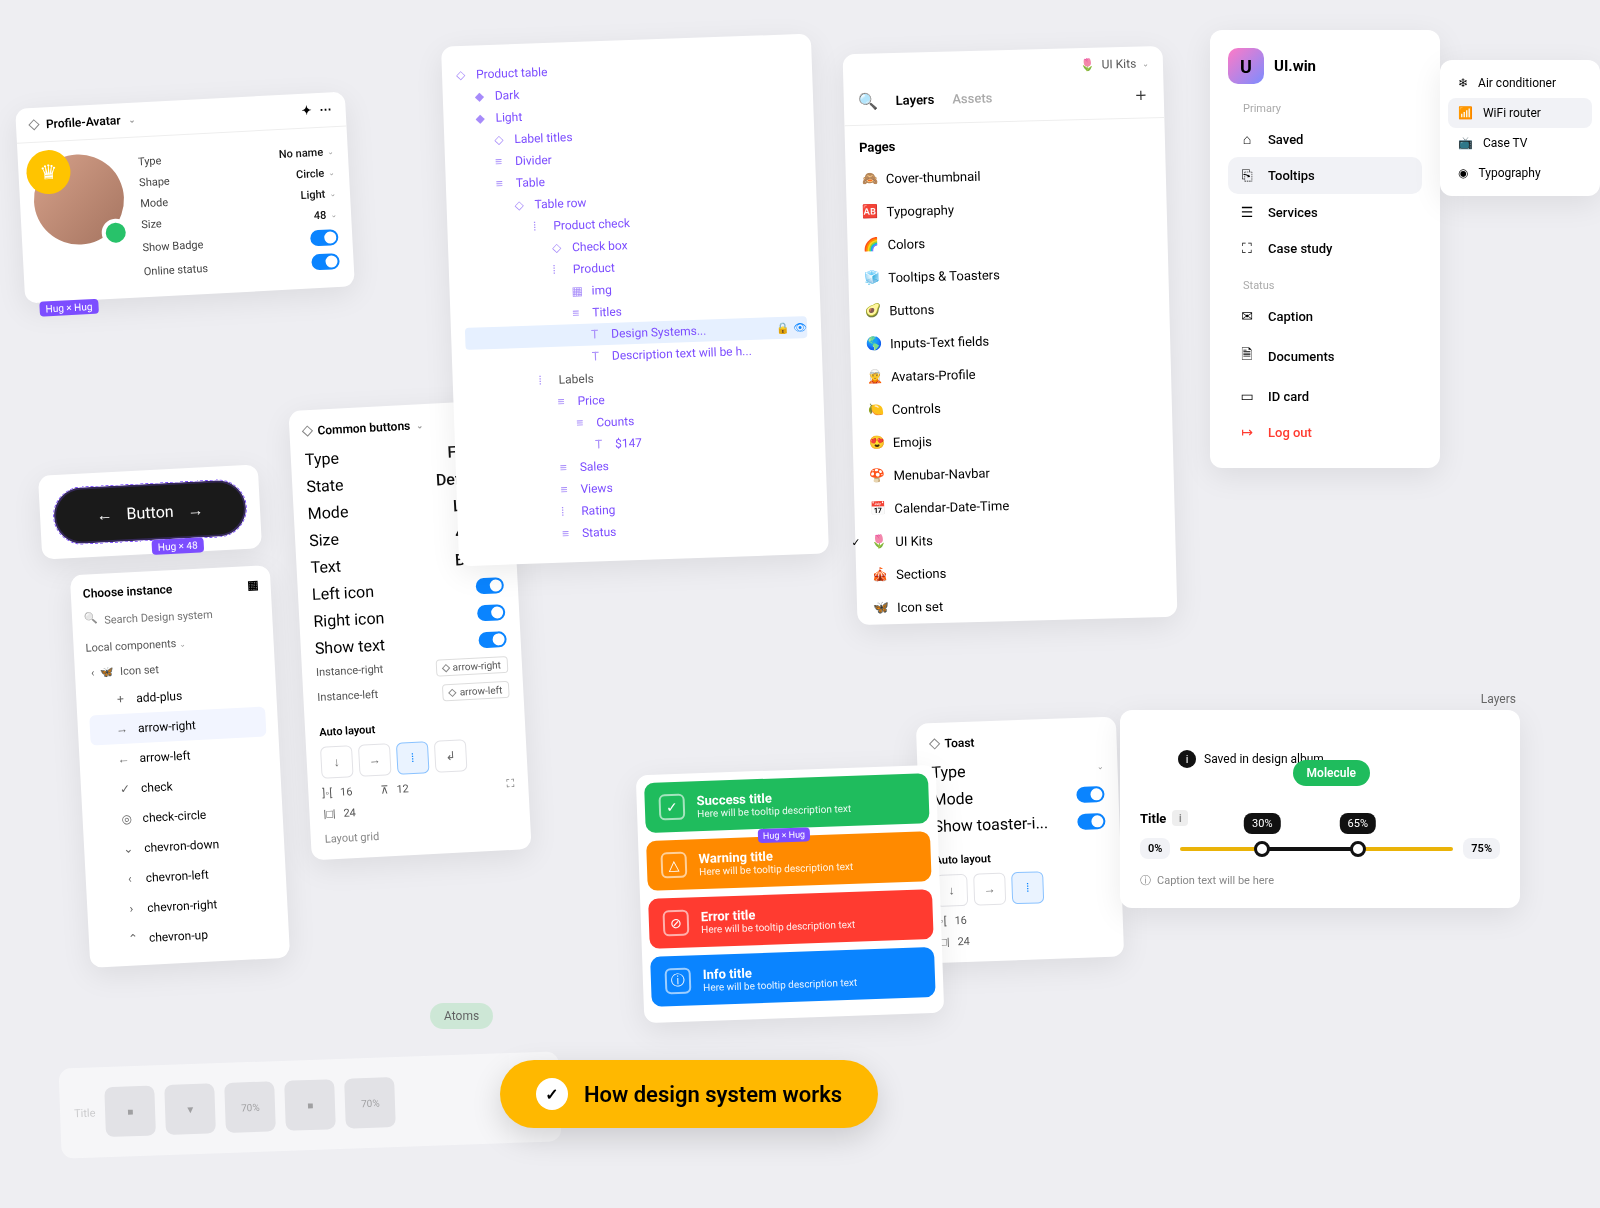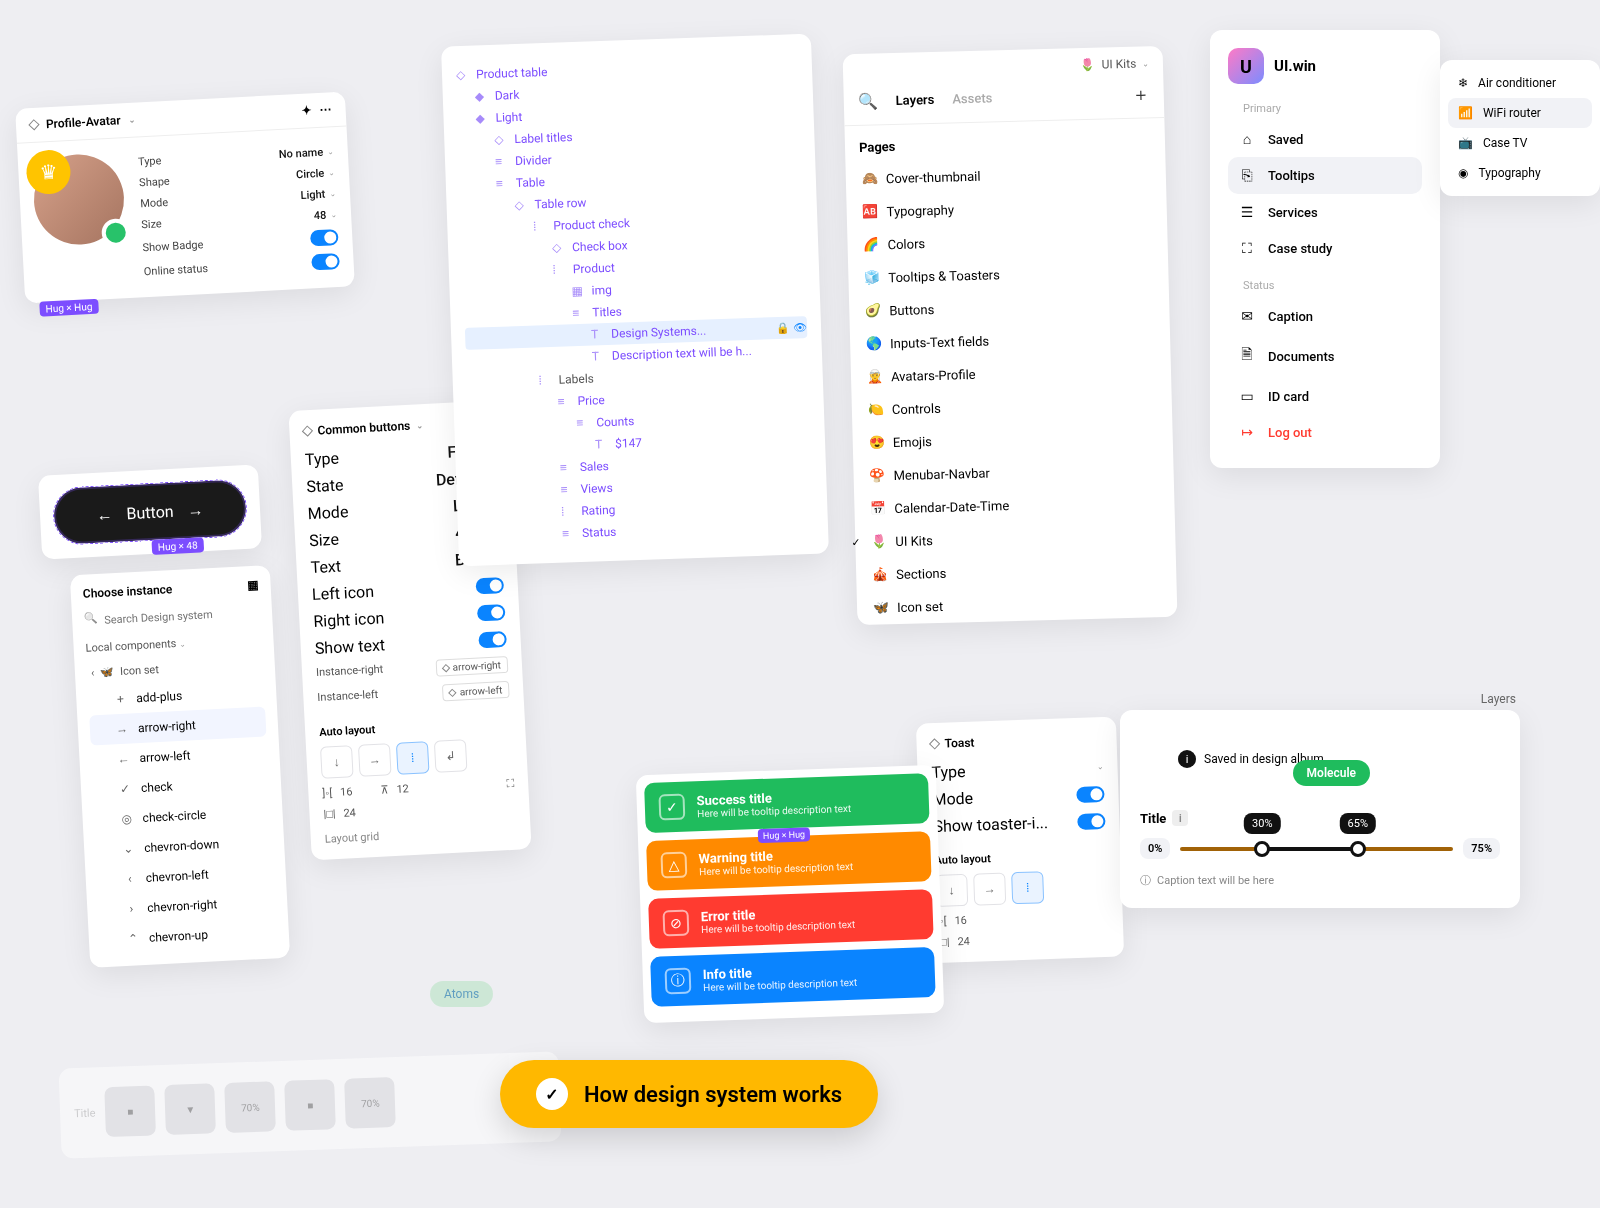--- a/index.html
+++ b/index.html
@@ -113,36 +113,36 @@
   .slider-card { left: 1120px; top: 710px; width: 400px; padding:20px; }
   .retry { position:absolute; top:-18px; right:4px; font-size:12px; color:#666; }
   .saved { position:absolute; top:40px; left:58px; font-size:12px; display:flex; align-items:center; gap:8px; }
   .saved-i { width:18px; height:18px; background:#111; color:#fff; border-radius:50%; display:flex; align-items:center; justify-content:center; font-size:11px; }
   .molecule { position:absolute; top:50px; right:150px; background:#1fbc5d; color:#fff; padding:6px 14px; border-radius:16px; font-size:12px; font-weight:600; }
   .slider-body { margin-top: 80px; }
   .s-title { font-size:13px; font-weight:700; display:flex; align-items:center; gap:6px; margin-bottom:12px; }
   .info-badge { width:16px; height:16px; background:#eee; border-radius:4px; font-size:10px; display:flex; align-items:center; justify-content:center; color:#888; }
   .track-wrap { display:flex; align-items:center; gap:10px; }
   .endpill { background:#f1f2f6; padding:4px 8px; border-radius:8px; font-size:11px; font-weight:600; }
-  .track { flex:1; height:4px; background:#a16207; border-radius:2px; position:relative; }
+  .track { flex:1; height:4px; background:#eab308; border-radius:2px; position:relative; }
   .track-fill { position:absolute; left:28%; width:38%; height:100%; background:#111; border-radius:2px; }
   .bubble { position:absolute; top:-34px; background:#111; color:#fff; font-size:11px; padding:4px 8px; border-radius:8px; transform:translateX(-50%); }
   .bubble::after { content:''; position:absolute; bottom:-4px; left:50%; transform:translateX(-50%); border:4px solid transparent; border-top-color:#111; }
   .handle { position:absolute; top:-6px; width:16px; height:16px; background:#fff; border:3px solid #111; border-radius:50%; transform:translateX(-50%); }
   .caption { font-size:11px; color:#888; margin-top:14px; display:flex; align-items:center; gap:6px; }
 
   
   .banner { position:absolute; left: 500px; top: 1060px; background:#ffb800; border-radius:40px; padding:18px 36px; display:flex; align-items:center; gap:16px; font-size:22px; font-weight:600; box-shadow:0 10px 30px rgba(0,0,0,.15); }
   .banner-check { width:32px; height:32px; background:#fff; border-radius:50%; display:flex; align-items:center; justify-content:center; font-size:16px; }
 
   
   .ghost-bar { position:absolute; left:60px; top:1060px; width:500px; height:90px; background:#fff; border-radius:12px; opacity:.5; transform:rotate(-2deg); padding:14px; display:flex; gap:10px; align-items:center; }
   .ghost-box { width:50px; height:50px; background:#d8d8dc; border-radius:8px; display:flex; align-items:center; justify-content:center; font-size:10px; color:#555; }
   .ghost-title { font-size:11px; color:#aaa; }
-  .atoms-pill { position:absolute; left:430px; top:981px; background:#b8e4c4; color:#0369a1; padding:6px 14px; border-radius:16px; font-size:12px; opacity:.6; }
+  .atoms-pill { position:absolute; left:430px; top:1003px; background:#b8e4c4; color:#000000; padding:6px 14px; border-radius:16px; font-size:12px; opacity:.6; }
 
   .diamond { display:inline-block; transform:rotate(45deg); width:8px; height:8px; border:1.5px solid currentColor; }
 </style>
 </head>
 <body>
 
 <div class="panel avatar-panel">
   <div class="avatar-head">
     <span class="diamond" style="color:#888"></span>
     <span>Profile-Avatar</span>

